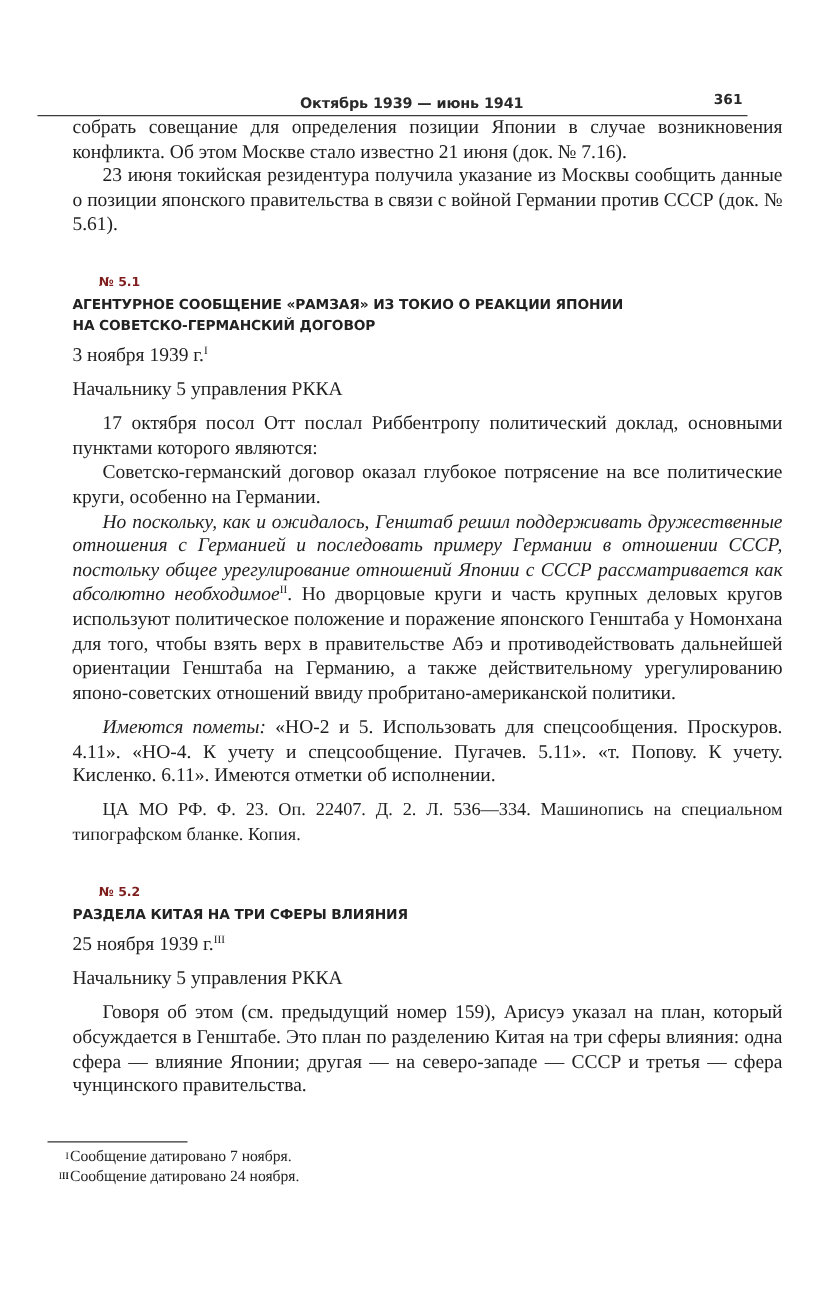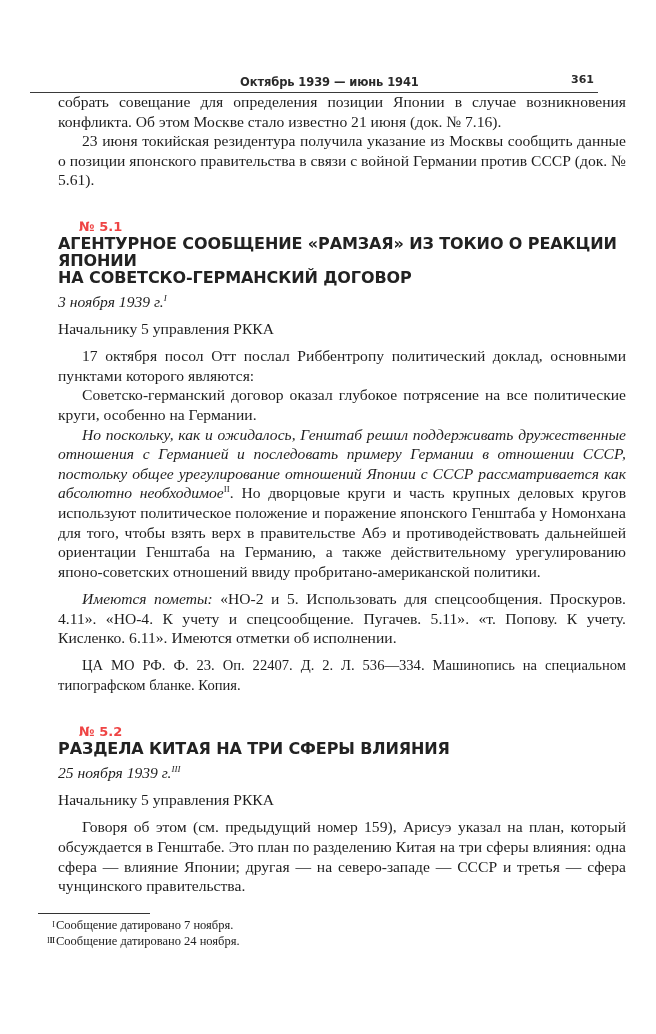--- a/index.html
+++ b/index.html
@@ -11,23 +11,23 @@
       font-family: "DejaVu Sans", sans-serif; font-size: 11.5px; font-weight: bold; color: #2a2a2a;
     }
     .running-head .title { position: absolute; left: 210px; top: 5px; letter-spacing: -0.1px; }
     .running-head .pageno { position: absolute; right: 4px; top: 3px; font-size: 11px; margin-left: 16px; }
     .body { position: absolute; left: 30px; top: 92px; width: 568px;
       font-family: "Liberation Serif", serif; font-size: 15.6px; line-height: 19.6px; color: #1e1e1e; margin-left: 28px; }
     p { margin: 0; text-align: justify; text-align-last: left; }
     .ind { text-indent: 24px; }
     .gap { height: 8px; }
     .gap-lg { height: 28px; }
-    .docno { font-family: "DejaVu Sans", sans-serif; font-weight: bold; font-size: 13px; line-height: 17px; padding-left: 21px; color: #ef4444; }
-    .doctitle { font-family: "DejaVu Sans", sans-serif; font-weight: bold; font-size: 16px; line-height: 17px; letter-spacing: -0.1px; color: #222; }
-    .date { font-style: italic; margin-top: 6px; }
+    .docno { font-family: "DejaVu Sans", sans-serif; font-weight: bold; font-size: 10px; line-height: 17px; padding-left: 21px; color: #7f1d1d; }
+    .doctitle { font-family: "DejaVu Sans", sans-serif; font-weight: bold; font-size: 11px; line-height: 17px; letter-spacing: -0.1px; color: #222; }
+    .date { margin-top: 6px; }
     .recipient { margin-top: 7px; }
     sup { font-size: 9px; line-height: 0; vertical-align: 6px; }
     .it { font-style: italic; }
     .footnote-rule { position: absolute; left: 38px; top: 913px; width: 112px; height: 0; border-top: 1px solid #333; }
     .footnotes { position: absolute; left: 38px; top: 918px; width: 560px;
       font-family: "Liberation Serif", serif; font-size: 12.5px; line-height: 15.5px; color: #222; }
     .fn { padding-left: 18px; position: relative; }
     .fn .mark { position: absolute; right: calc(100% - 18px); top: -1px; font-size: 8px; padding-right: 1px; }
   </style>
 </head>

